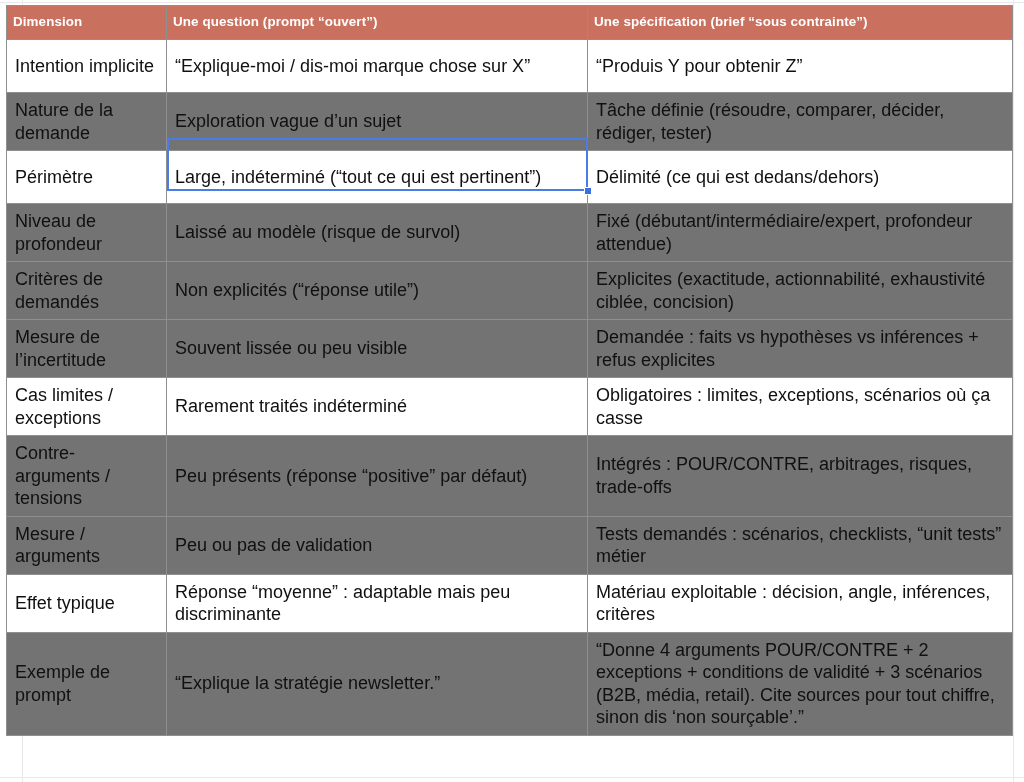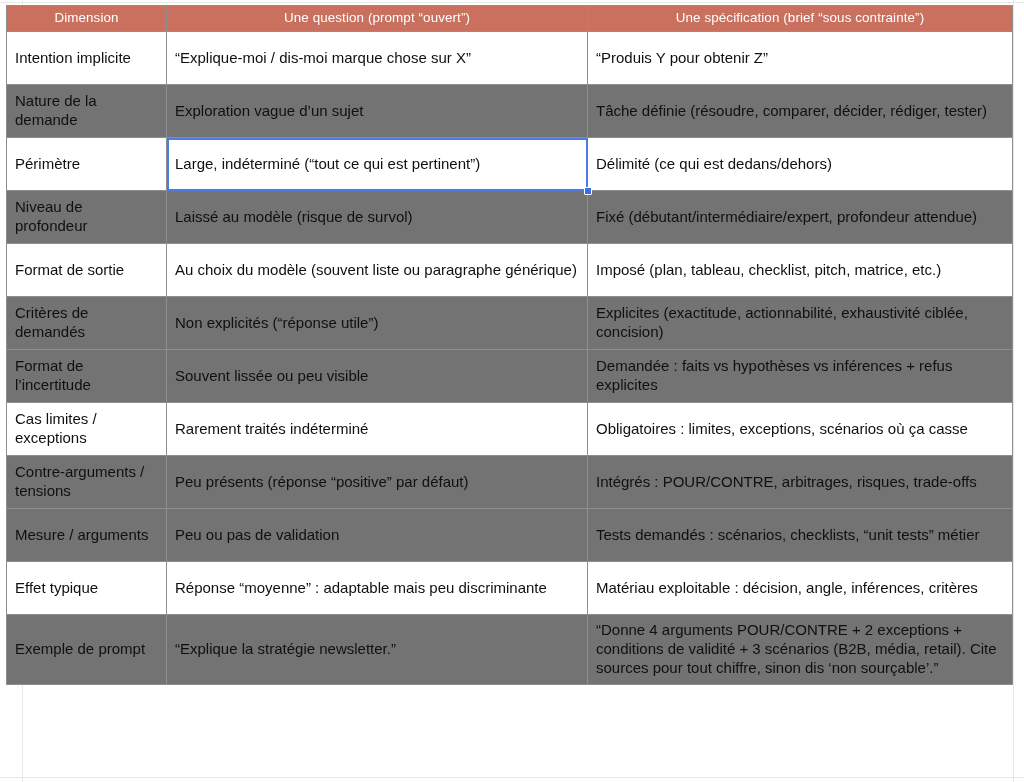--- a/index.html
+++ b/index.html
@@ -46,41 +46,40 @@
     width: 1006px;
     border-collapse: collapse;
     table-layout: fixed;
   }
 
   #comparison-table td,
   #comparison-table th {
     border: 1px solid #8f8f8f;
     padding: 6px 8px;
     vertical-align: middle;
-    font-size: 15px;
+    font-size: 18px;
     line-height: 1.25;
     color: #101010;
     font-weight: normal;
     text-align: left;
     overflow: hidden;
   }
 
   
   .col-dim  { width: 160px; }
   .col-q    { width: 421px; }
   .col-spec { width: 425px; }
 
   
   #comparison-table thead th {
     background: #c9705f;
     color: #ffffff;
-    font-weight: normal;
+    font-weight: bold;
     font-size: 13.4px;
-    text-align: center;
-    height: 26px;
+    height: 34px;
     padding: 0 6px;
     border-color: #8f8f8f;
     letter-spacing: 0.1px;
   }
 
   
   #comparison-table tbody tr { height: 53px; }
   #comparison-table tbody tr.row-plain td { background: #ffffff; }
   #comparison-table tbody tr.row-tint  td { background: #737373; }
 
@@ -144,32 +143,27 @@
         <tr class="row-plain">
           <td class="col-dim">Périmètre</td>
           <td class="col-q">Large, indéterminé (“tout ce qui est pertinent”)</td>
           <td class="col-spec">Délimité (ce qui est dedans/dehors)</td>
         </tr>
         <tr class="row-tint">
           <td class="col-dim">Niveau de profondeur</td>
           <td class="col-q">Laissé au modèle (risque de survol)</td>
           <td class="col-spec">Fixé (débutant/intermédiaire/expert, profondeur attendue)</td>
         </tr>
-        <tr class="row-plain">
-          <td class="col-dim">Format de sortie</td>
-          <td class="col-q">Au choix du modèle (souvent liste ou paragraphe générique)</td>
-          <td class="col-spec">Imposé (plan, tableau, checklist, pitch, matrice, etc.)</td>
-        </tr>
         <tr class="row-tint">
           <td class="col-dim">Critères de demandés</td>
           <td class="col-q">Non explicités (“réponse utile”)</td>
           <td class="col-spec">Explicites (exactitude, actionnabilité, exhaustivité ciblée, concision)</td>
         </tr>
         <tr class="row-tint">
-          <td class="col-dim">Format de l’incertitude</td>
+          <td class="col-dim">Mesure de l’incertitude</td>
           <td class="col-q">Souvent lissée ou peu visible</td>
           <td class="col-spec">Demandée : faits vs hypothèses vs inférences + refus explicites</td>
         </tr>
         <tr class="row-plain">
           <td class="col-dim">Cas limites / exceptions</td>
           <td class="col-q">Rarement traités indéterminé</td>
           <td class="col-spec">Obligatoires : limites, exceptions, scénarios où ça casse</td>
         </tr>
         <tr class="row-tint">
           <td class="col-dim">Contre-arguments / tensions</td>

